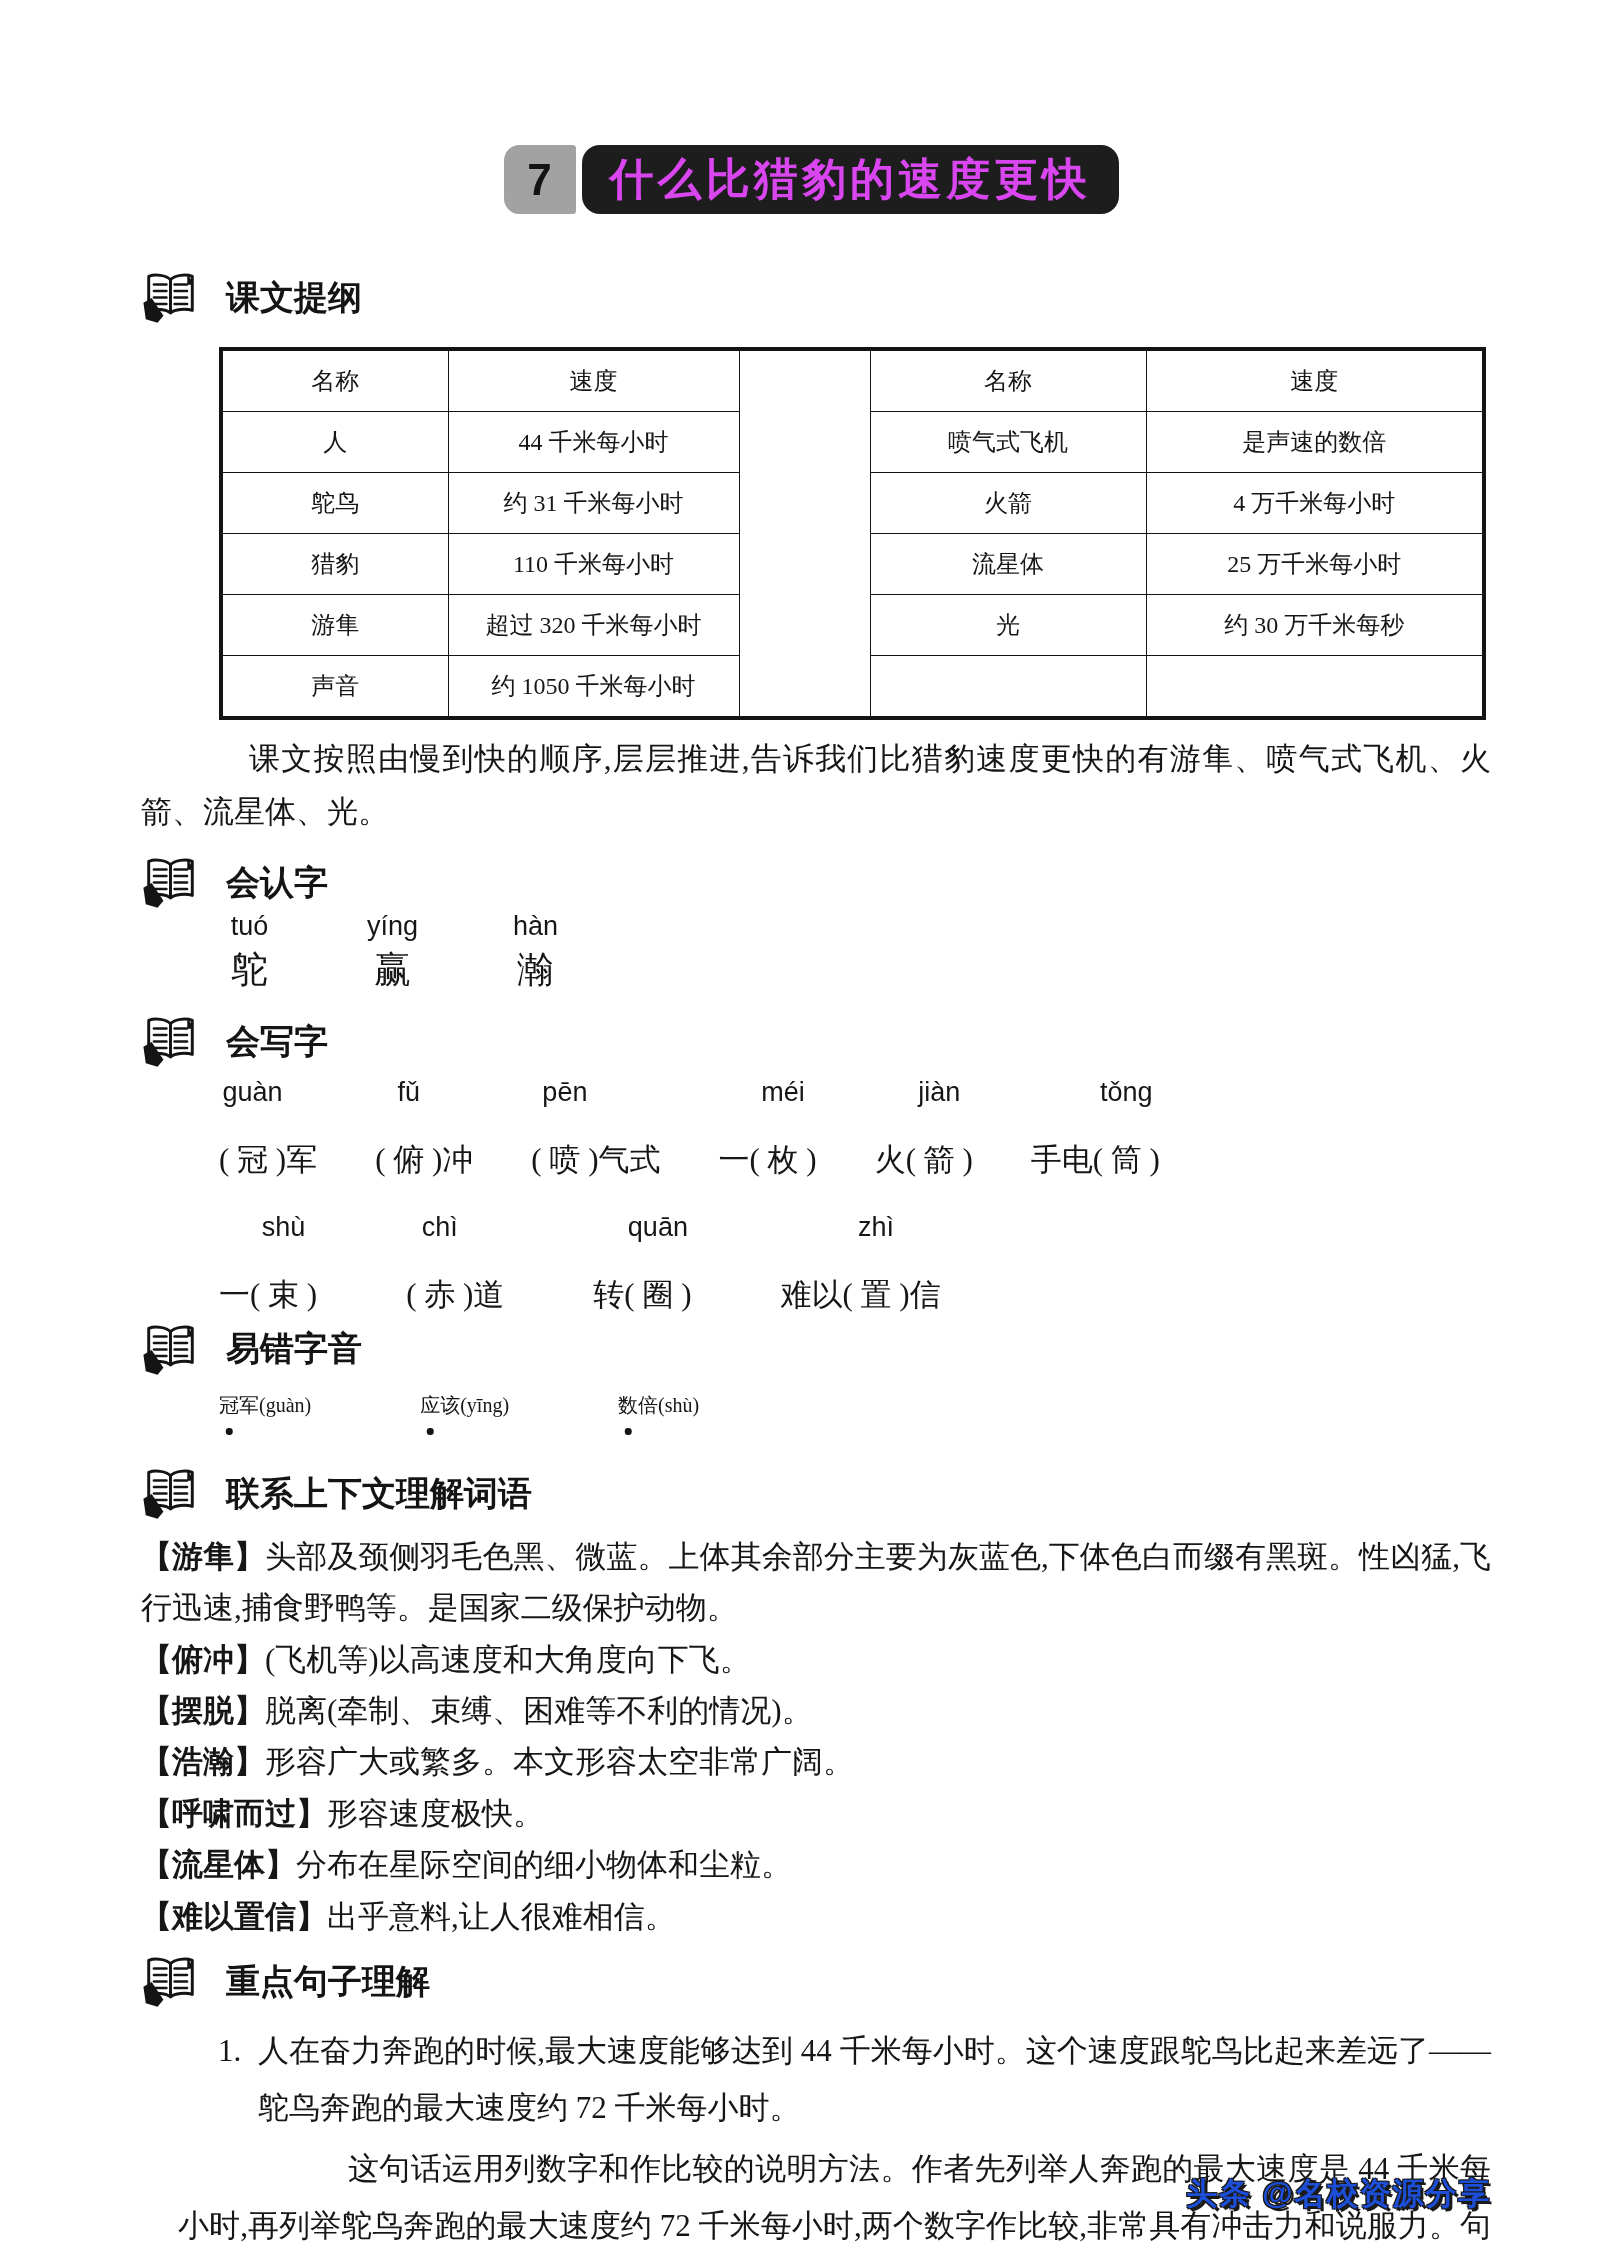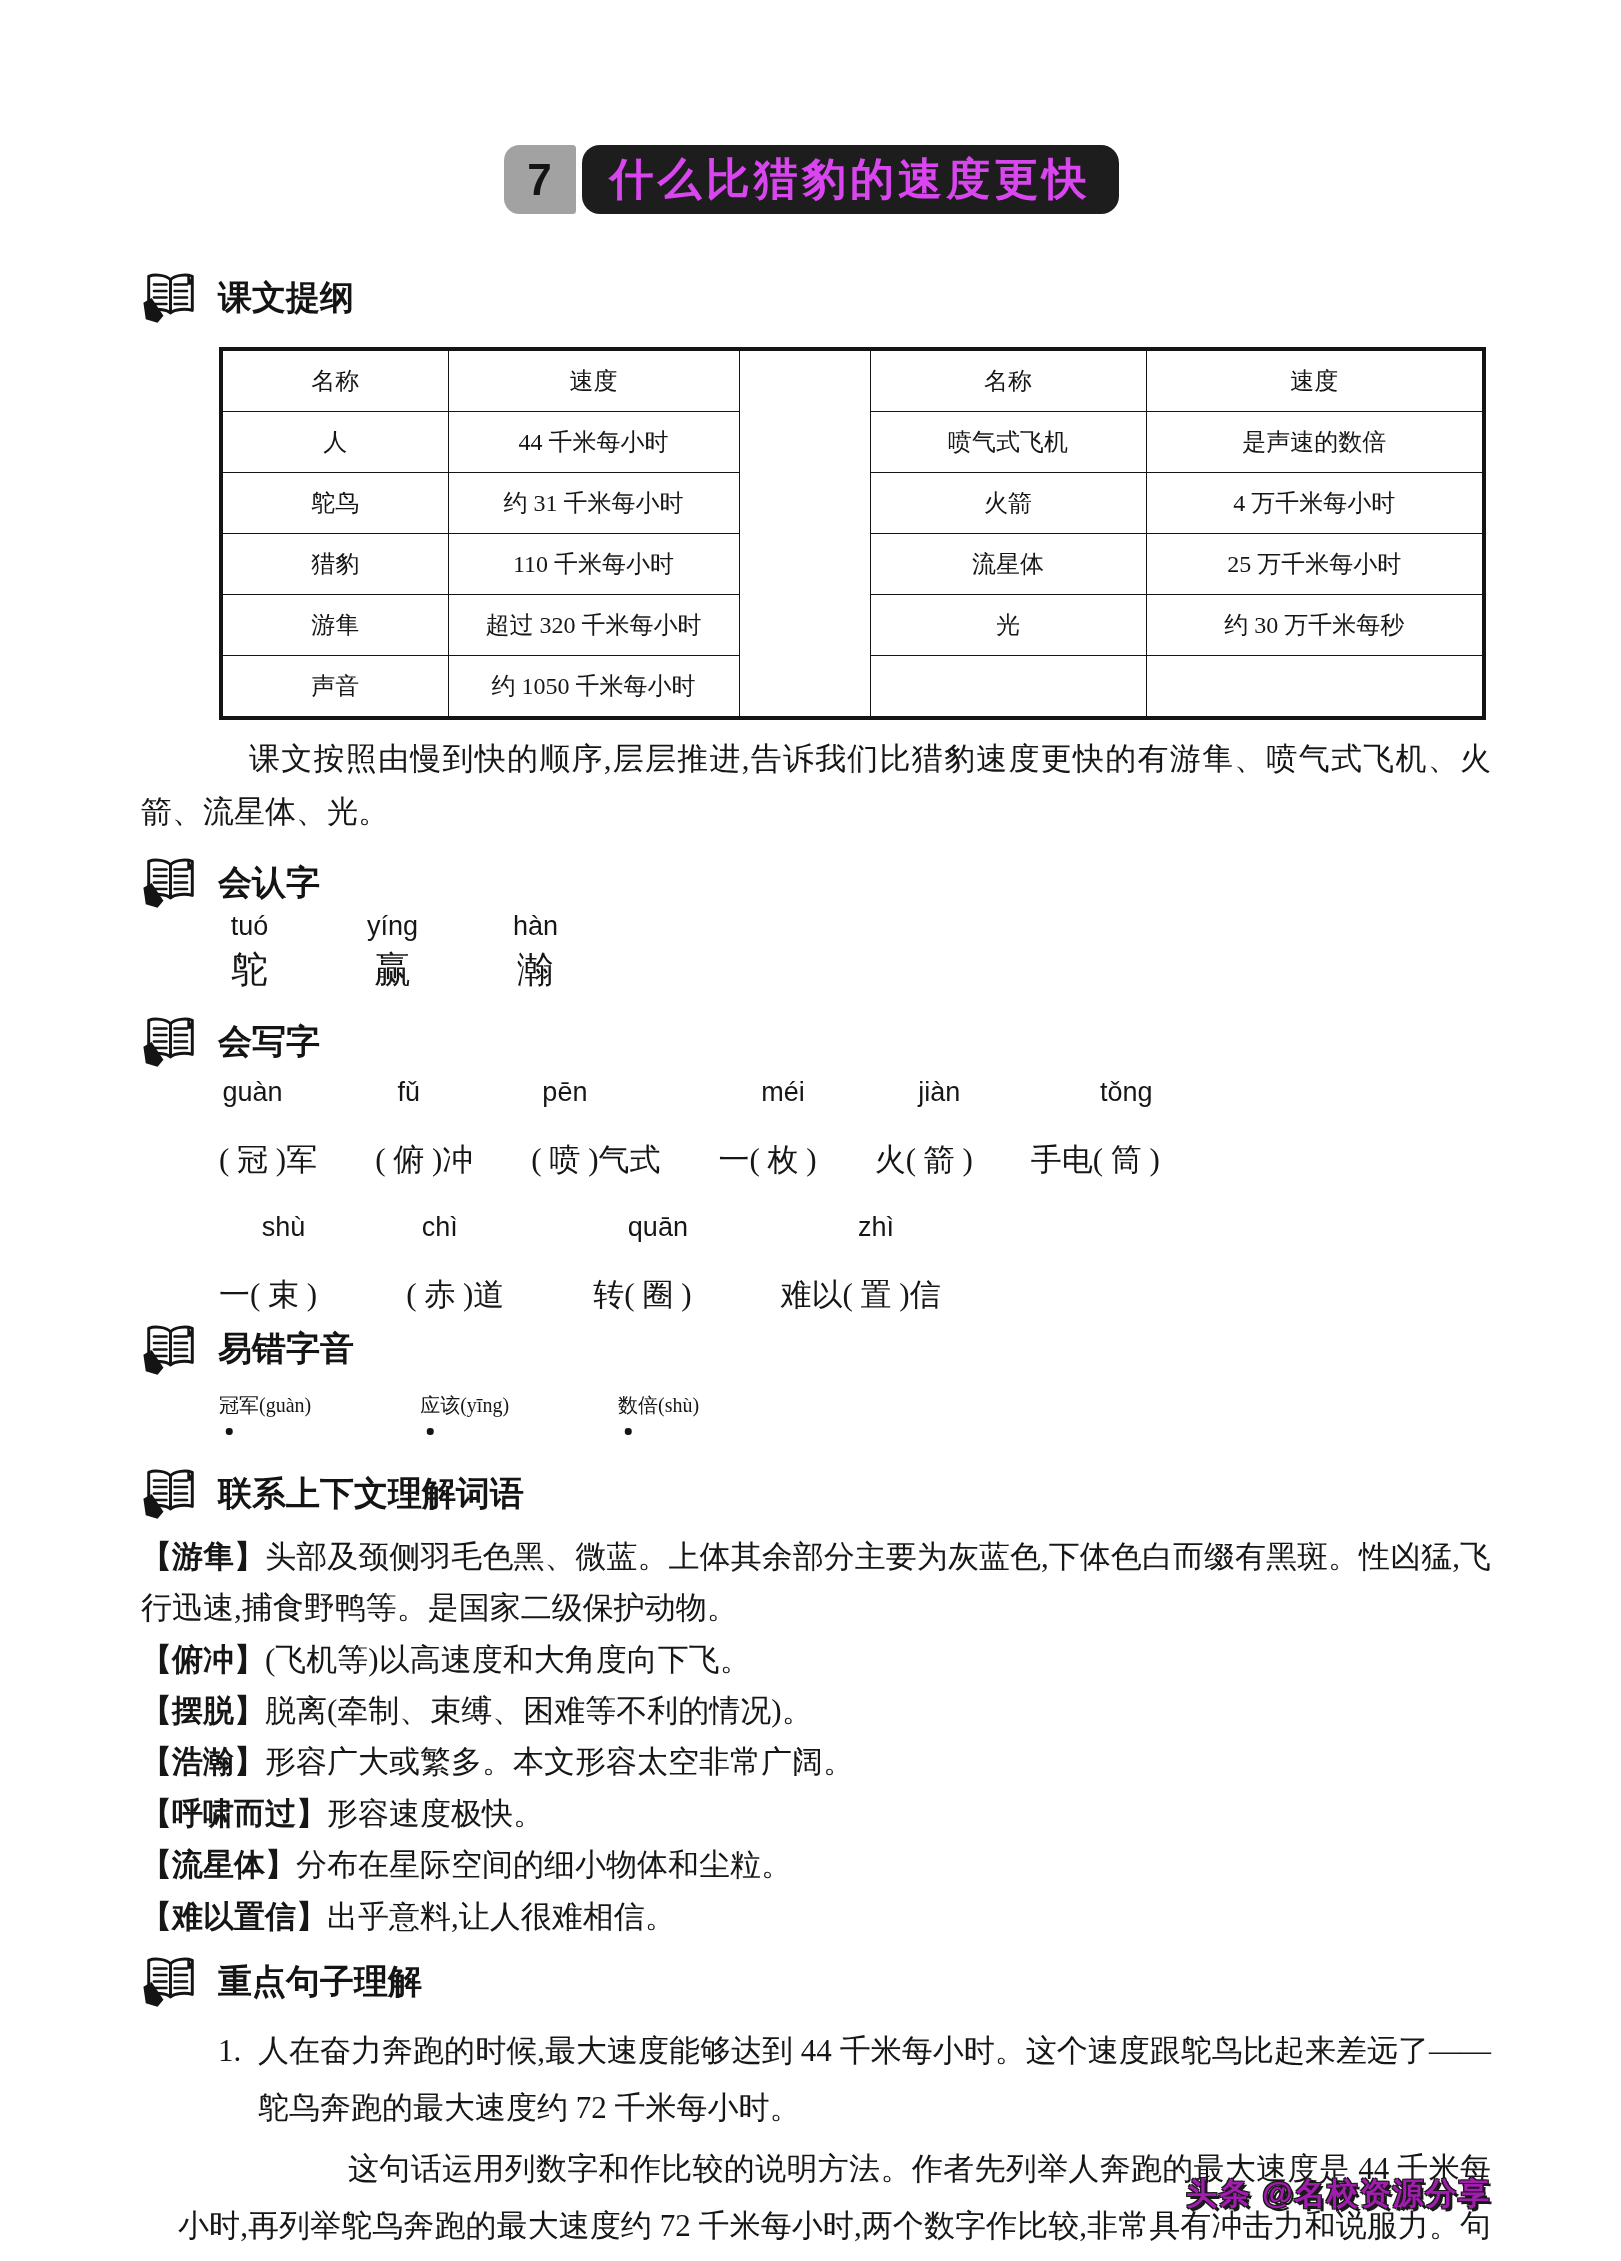--- a/index.html
+++ b/index.html
@@ -48,21 +48,21 @@
     font-size:44px;
     letter-spacing:4.1px;
   }
 
   .content { padding:0 131px 0 141px; }
 
   
   .section-head {
     display:flex;
     align-items:center;
-    gap:18px;
+    gap:26px;
     font-family:"Liberation Sans","DejaVu Sans",sans-serif;
     font-weight:bold;
     font-size:34px;
     color:#141414;
   }
   .head-icon { width:59px; height:53px; flex:none; }
 
   
   .speed-table {
     border-collapse:collapse;
@@ -172,21 +172,21 @@
 
   
   .footer-watermark {
     position:absolute;
     right:131px;
     bottom:46px;
     font-family:"Liberation Sans","DejaVu Sans",sans-serif;
     font-weight:bold;
     font-size:31px;
     letter-spacing:1.8px;
-    color:#a21caf;
+    color:#1d4ed8;
     text-shadow:
       -1.2px -1.2px 0 #1a1a1a, 1.2px -1.2px 0 #1a1a1a,
       -1.2px  1.2px 0 #1a1a1a, 1.2px  1.2px 0 #1a1a1a,
        3px  3px 0 #1a1a1a;
   }
 
   
   .mt-outline  { margin-top:57px; }
   .mt-renzi    { margin-top:18px; }
   .mt-xiezi    { margin-top:25px; }

